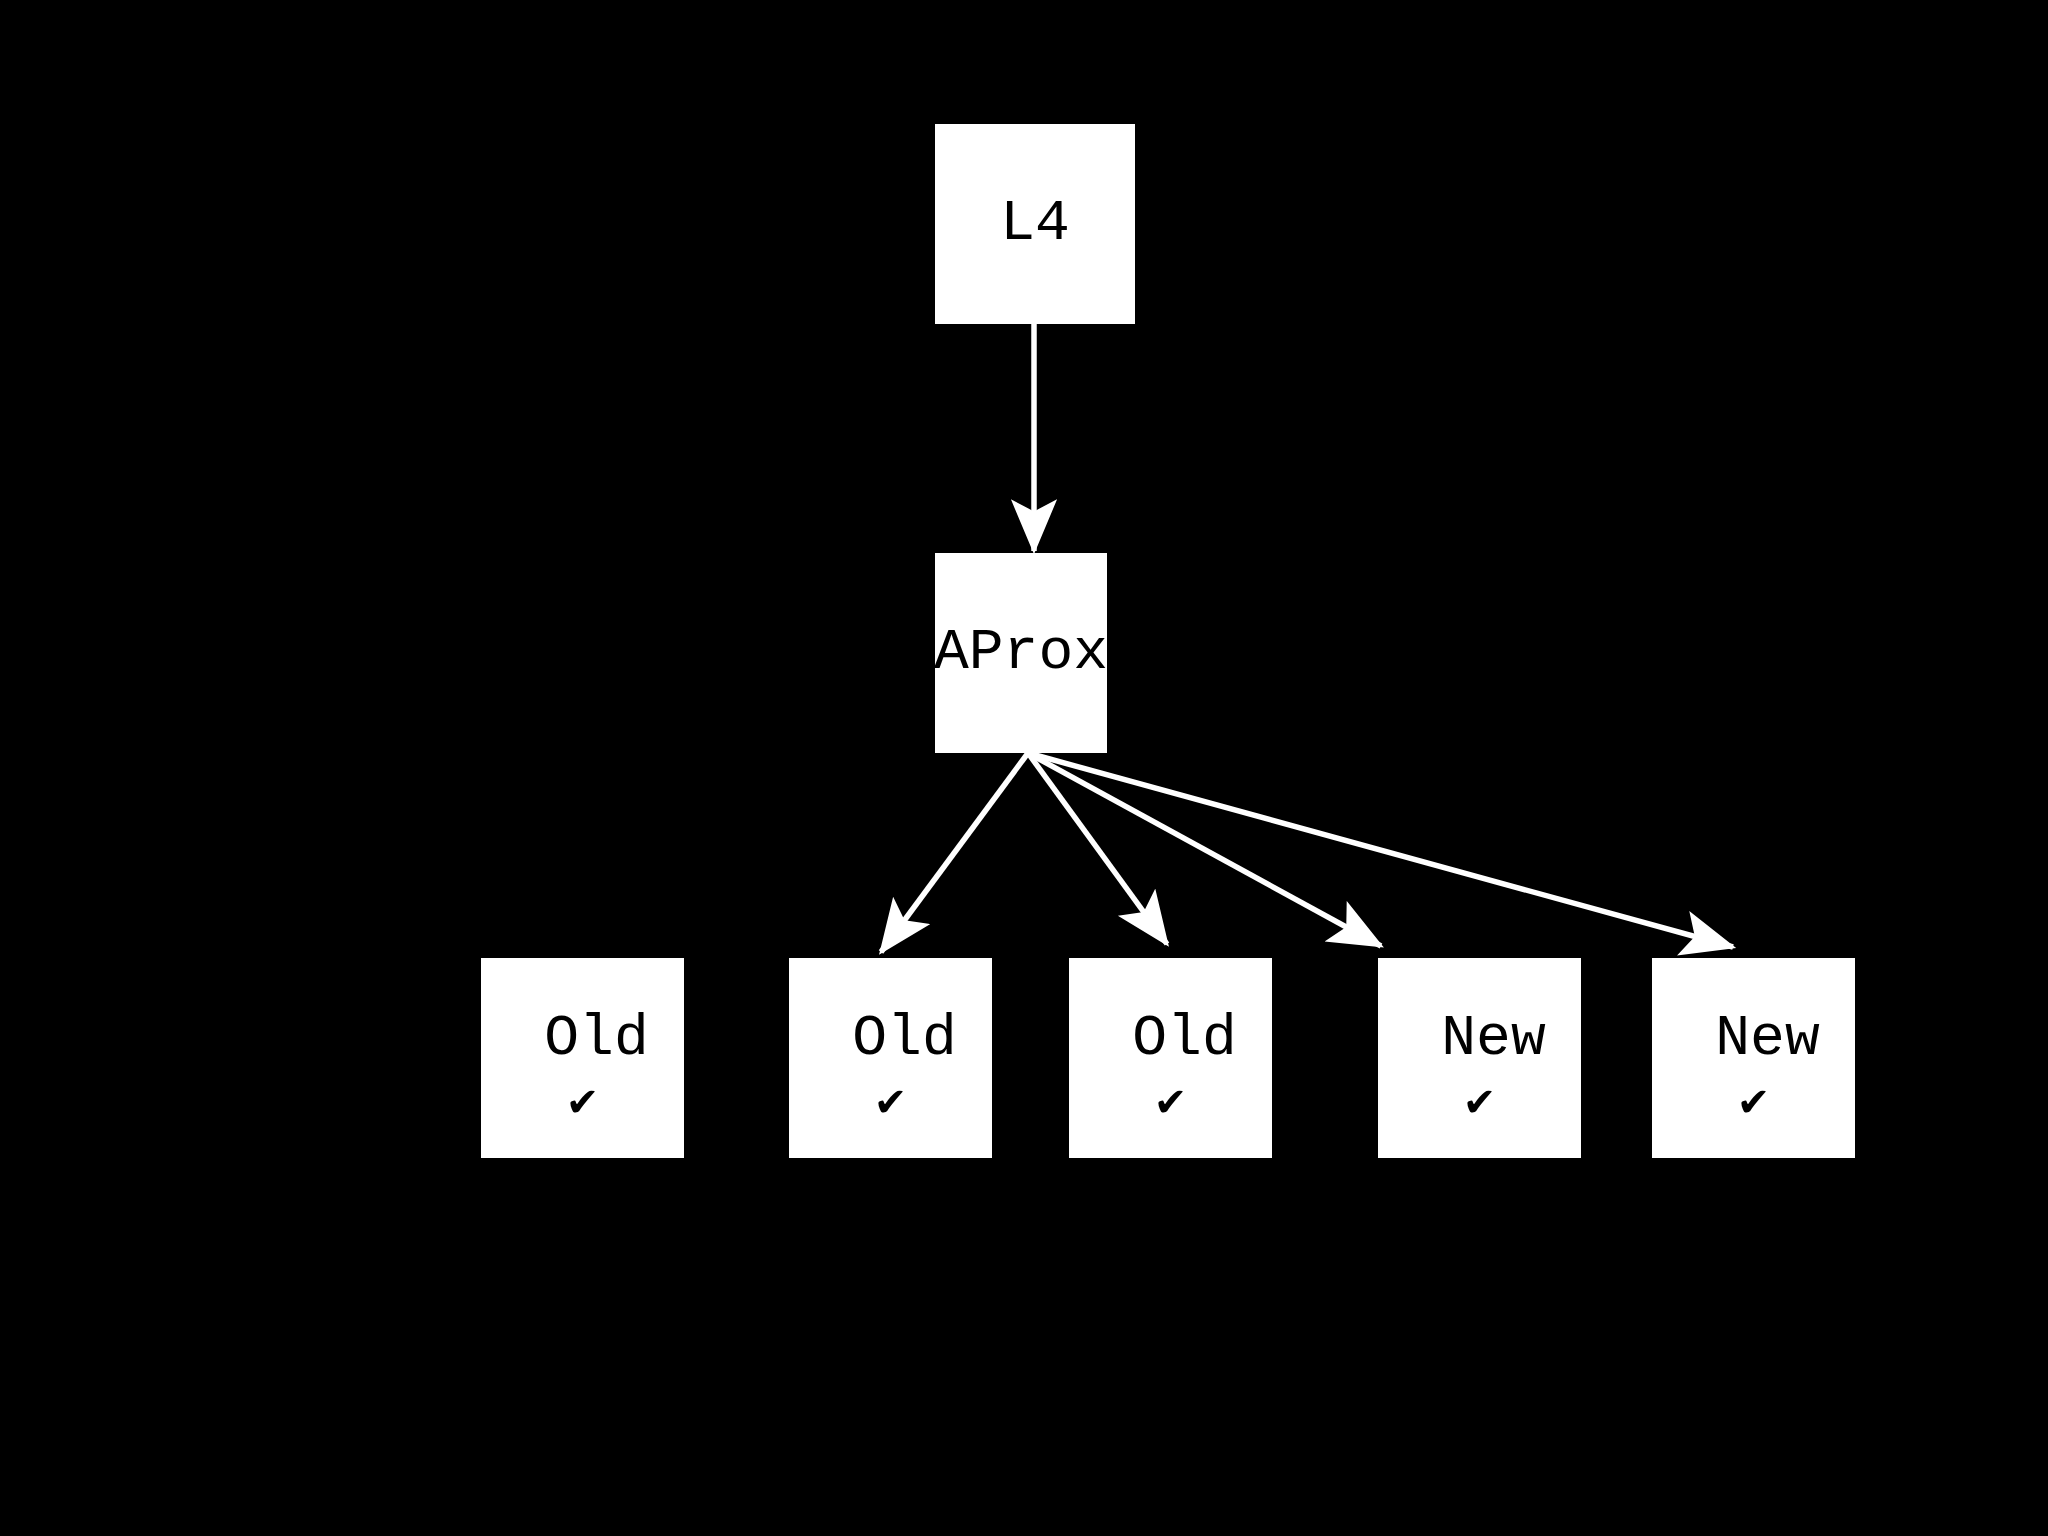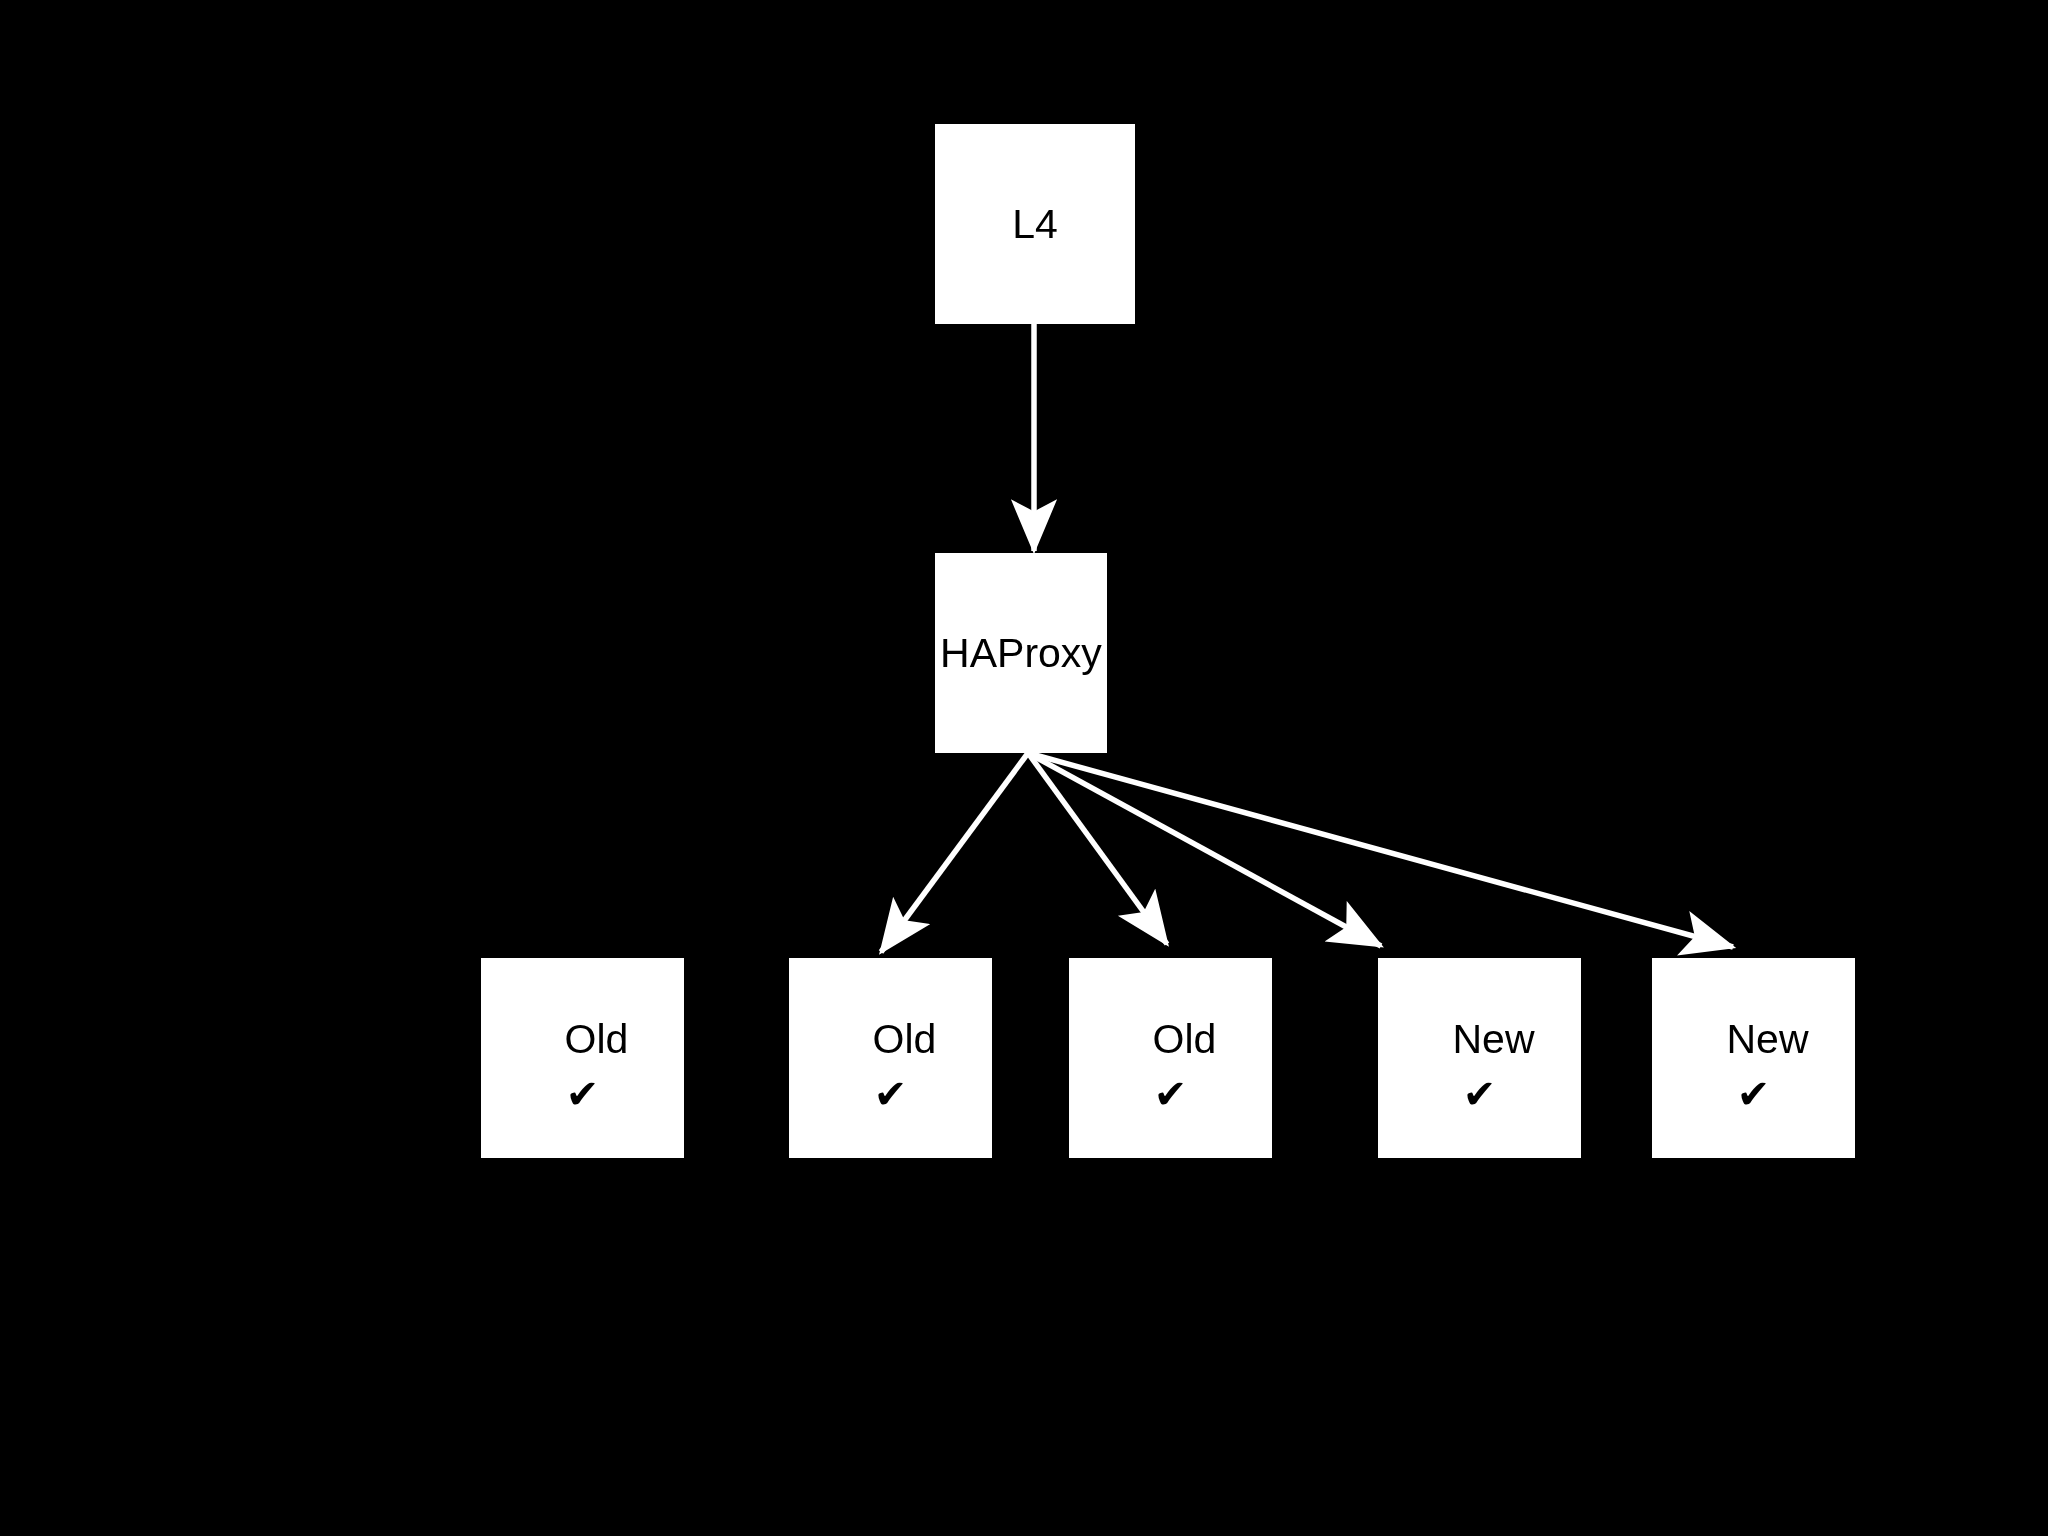--- a/index.html
+++ b/index.html
@@ -19,25 +19,26 @@
     position: absolute;
     background: #ffffff;
     color: #000000;
     box-sizing: border-box;
     display: flex;
     flex-direction: column;
     align-items: center;
     justify-content: center;
   }
   .node-label {
-    font-size: 41px;
+    font-size: 58px;
     line-height: 1.0;
     color: #000000;
     white-space: nowrap;
     text-align: center;
+    font-family: Liberation Mono, monospace;
   }
   .node-check {
     font-size: 40px;
     line-height: 1.0;
     color: #000000;
     margin-top: 14px;
     text-align: center;
   }
   .node.has-check .node-label {
     margin-top: 16px;

